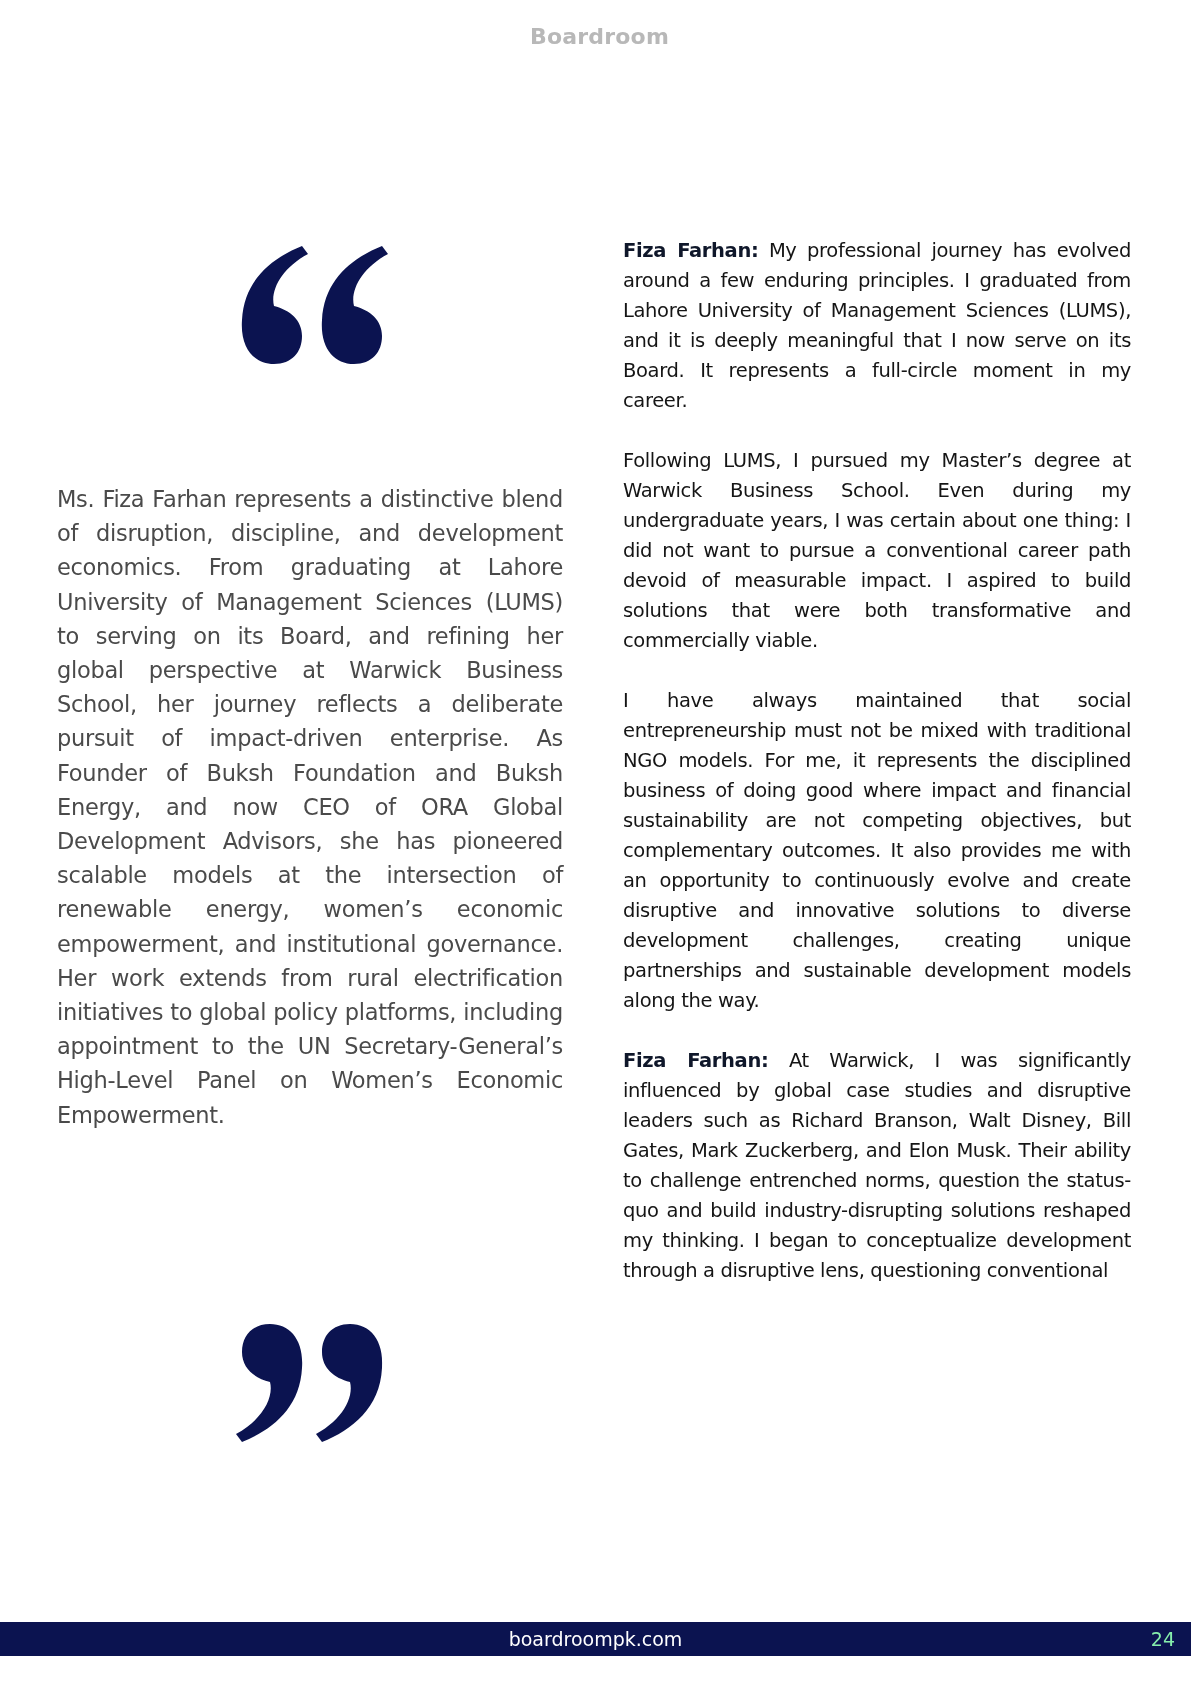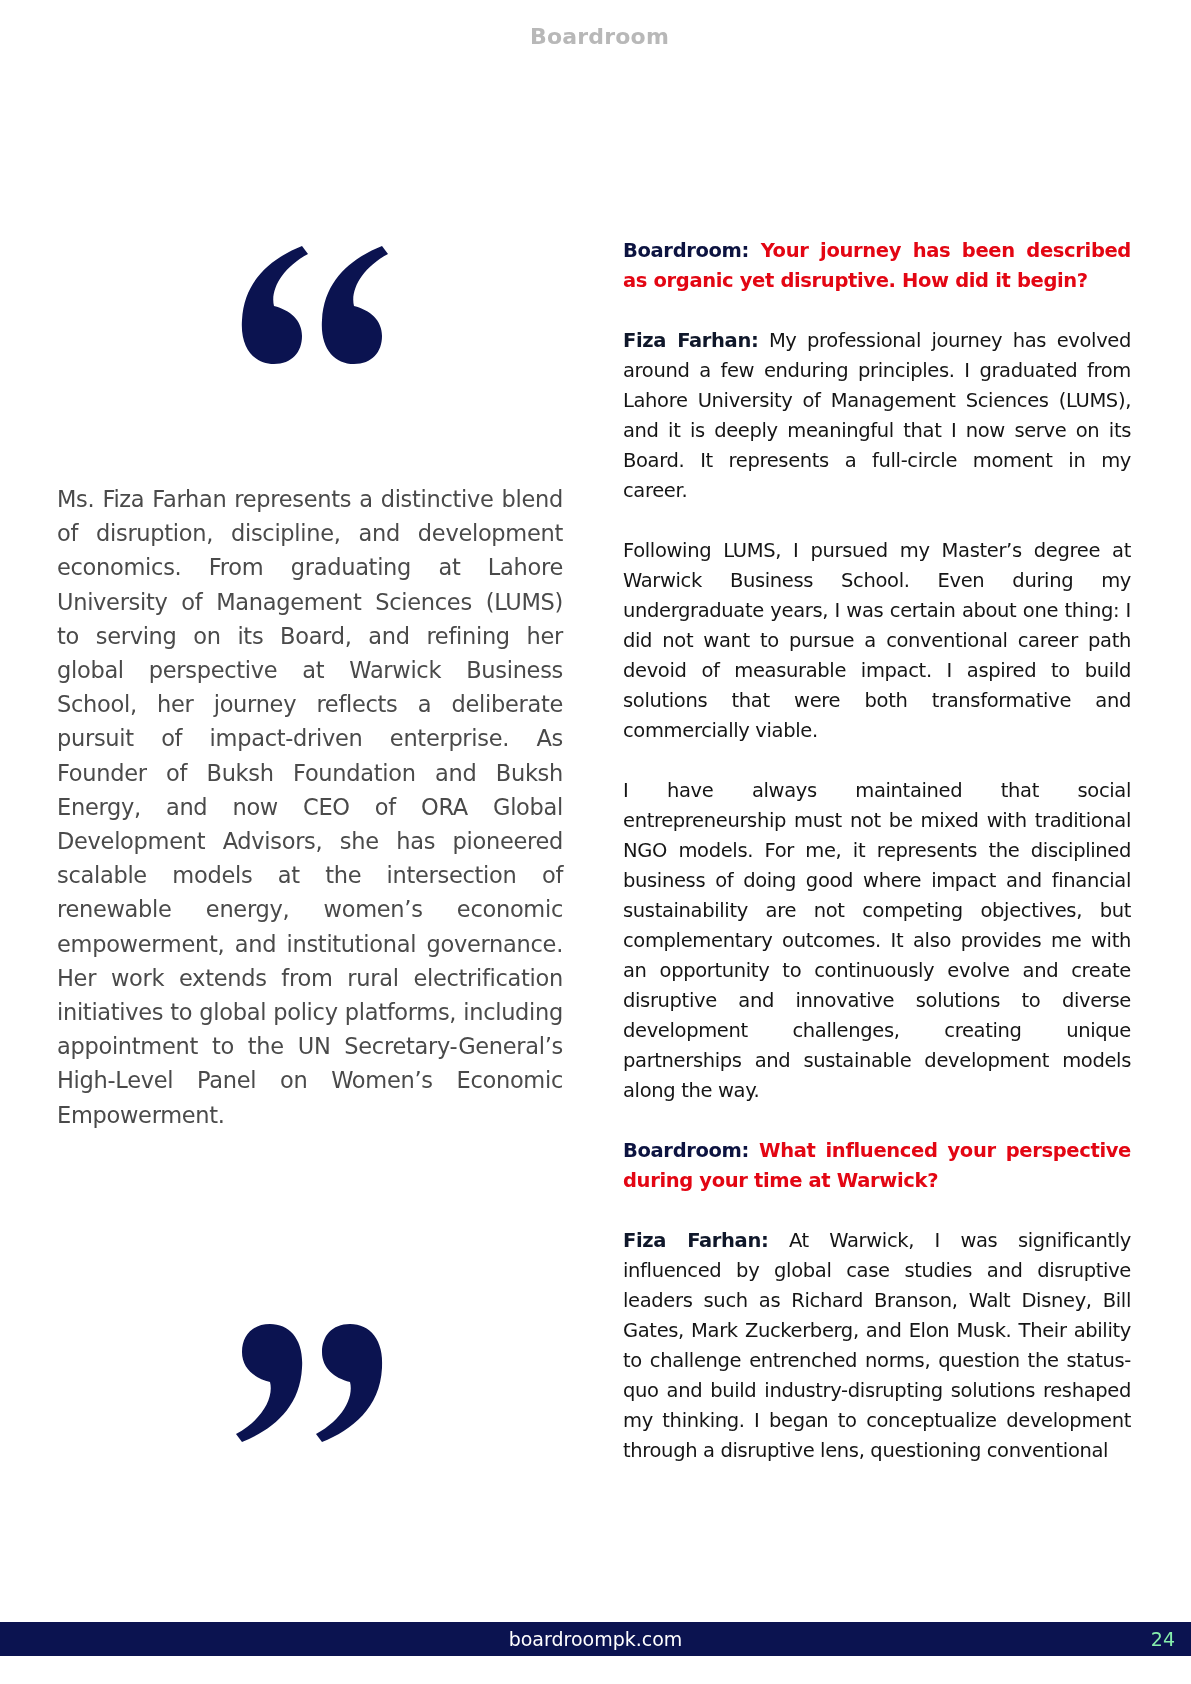--- a/index.html
+++ b/index.html
@@ -65,34 +65,26 @@
 <p class="intro">Ms. Fiza Farhan represents a distinctive blend of disruption, discipline, and development economics. From graduating at Lahore University of Management Sciences (LUMS) to serving on its Board, and refining her global perspective at Warwick Business School, her journey reflects a deliberate pursuit of impact-driven enterprise. As Founder of Buksh Foundation and Buksh Energy, and now CEO of ORA Global Development Advisors, she has pioneered scalable models at the intersection of renewable energy, women’s economic empowerment, and institutional governance. Her work extends from rural electrification initiatives to global policy platforms, including appointment to the UN Secretary-General’s High-Level Panel on Women’s Economic Empowerment.</p>
 
 <div class="quote-mark quote-close">
   <svg viewBox="0 0 160 130" xmlns="http://www.w3.org/2000/svg">
     <path fill="#0b1350" d="M90 124 C120 112 148 90 150 50 C152 22 138 6 118 6 C100 6 90 18 90 34 C90 50 102 60 118 64 C122 80 110 102 84 116 Z"></path>
     <path fill="#0b1350" d="M10 124 C40 112 68 90 70 50 C72 22 58 6 38 6 C20 6 10 18 10 34 C10 50 22 60 38 64 C42 80 30 102 4 116 Z"></path>
   </svg>
 </div>
 
 <div class="right-col">
-  <p class="q">
-    <span class="speaker">Boardroom:</span>
-    <span class="question">Your journey has been described as organic yet disruptive. How did it begin?</span>
-  </p>
   <p class="a">
     <span class="speaker">Fiza Farhan:</span>
     <span>My professional journey has evolved around a few enduring principles. I graduated from Lahore University of Management Sciences (LUMS), and it is deeply meaningful that I now serve on its Board. It represents a full-circle moment in my career.</span>
   </p>
   <p>Following LUMS, I pursued my Master’s degree at Warwick Business School. Even during my undergraduate years, I was certain about one thing: I did not want to pursue a conventional career path devoid of measurable impact. I aspired to build solutions that were both transformative and commercially viable.</p>
   <p>I have always maintained that social entrepreneurship must not be mixed with traditional NGO models. For me, it represents the disciplined business of doing good where impact and financial sustainability are not competing objectives, but complementary outcomes. It also provides me with an opportunity to continuously evolve and create disruptive and innovative solutions to diverse development challenges, creating unique partnerships and sustainable development models along the way.</p>
-  <p class="q">
-    <span class="speaker">Boardroom:</span>
-    <span class="question">What influenced your perspective during your time at Warwick?</span>
-  </p>
   <p class="a" style="text-align-last: left; margin-top: 20px;">
     <span class="speaker">Fiza Farhan:</span>
     <span>At Warwick, I was significantly influenced by global case studies and disruptive leaders such as Richard Branson, Walt Disney, Bill Gates, Mark Zuckerberg, and Elon Musk. Their ability to challenge entrenched norms, question the status-quo and build industry-disrupting solutions reshaped my thinking. I began to conceptualize development through a disruptive lens, questioning conventional</span>
   </p>
 </div>
 
 <div class="footer">
   <div class="footer-url">boardroompk.com</div>
   <div class="footer-page">24</div>
 </div>

